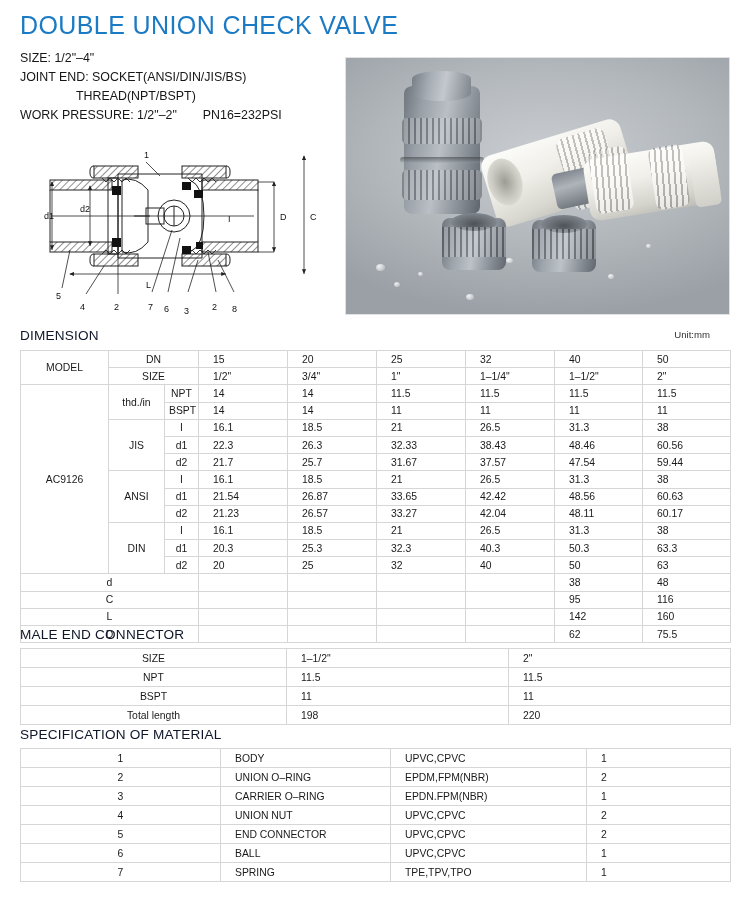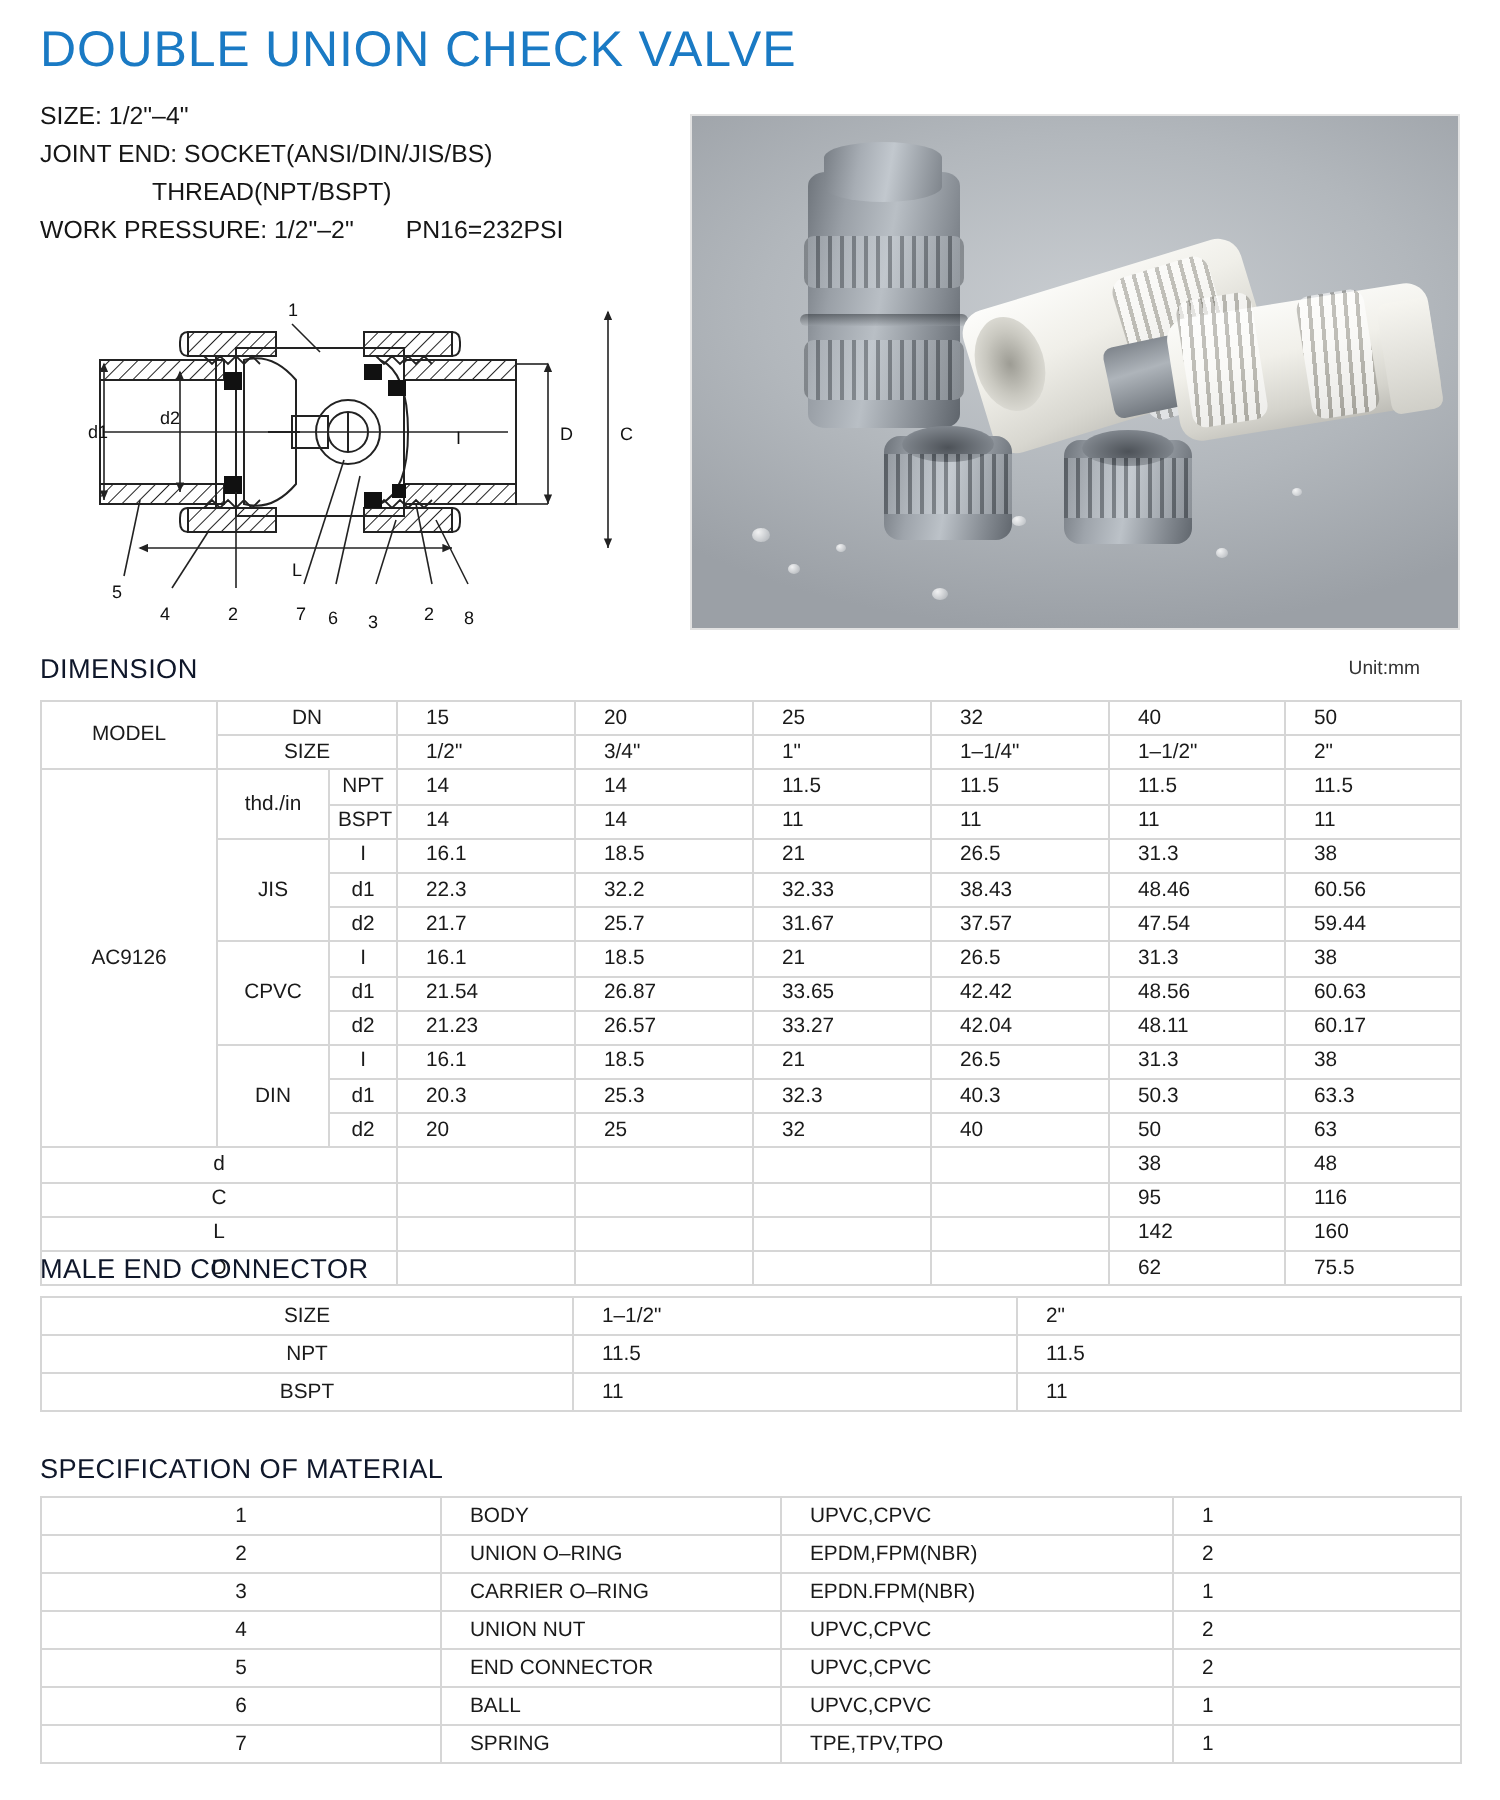--- a/index.html
+++ b/index.html
@@ -392,37 +392,37 @@
               <td class="dataleft">16.1</td>
               <td class="dataleft">18.5</td>
               <td class="dataleft">21</td>
               <td class="dataleft">26.5</td>
               <td class="dataleft">31.3</td>
               <td class="dataleft">38</td>
             </tr>
             <tr>
               <td>d1</td>
               <td class="dataleft">22.3</td>
-              <td class="dataleft">32.2</td>
+              <td class="dataleft">26.3</td>
               <td class="dataleft">32.33</td>
               <td class="dataleft">38.43</td>
               <td class="dataleft">48.46</td>
               <td class="dataleft">60.56</td>
             </tr>
             <tr>
               <td>d2</td>
               <td class="dataleft">21.7</td>
               <td class="dataleft">25.7</td>
               <td class="dataleft">31.67</td>
               <td class="dataleft">37.57</td>
               <td class="dataleft">47.54</td>
               <td class="dataleft">59.44</td>
             </tr>
             <tr>
-              <td rowspan="3">CPVC</td>
+              <td rowspan="3">ANSI</td>
               <td>I</td>
               <td class="dataleft">16.1</td>
               <td class="dataleft">18.5</td>
               <td class="dataleft">21</td>
               <td class="dataleft">26.5</td>
               <td class="dataleft">31.3</td>
               <td class="dataleft">38</td>
             </tr>
             <tr>
               <td>d1</td>
@@ -528,20 +528,25 @@
             </tr>
             <tr>
               <td>NPT</td>
               <td class="dataleft">11.5</td>
               <td class="dataleft">11.5</td>
             </tr>
             <tr>
               <td>BSPT</td>
               <td class="dataleft">11</td>
               <td class="dataleft">11</td>
+            </tr>
+            <tr>
+              <td>Total length</td>
+              <td class="dataleft">198</td>
+              <td class="dataleft">220</td>
             </tr>
           </tbody>
       </table>
     </div>
   </div>
 
   <div class="sec-mat">
     <div class="section-head">SPECIFICATION OF MATERIAL</div>
     <div class="tbl-wrap">
       <table class="mat-table">

